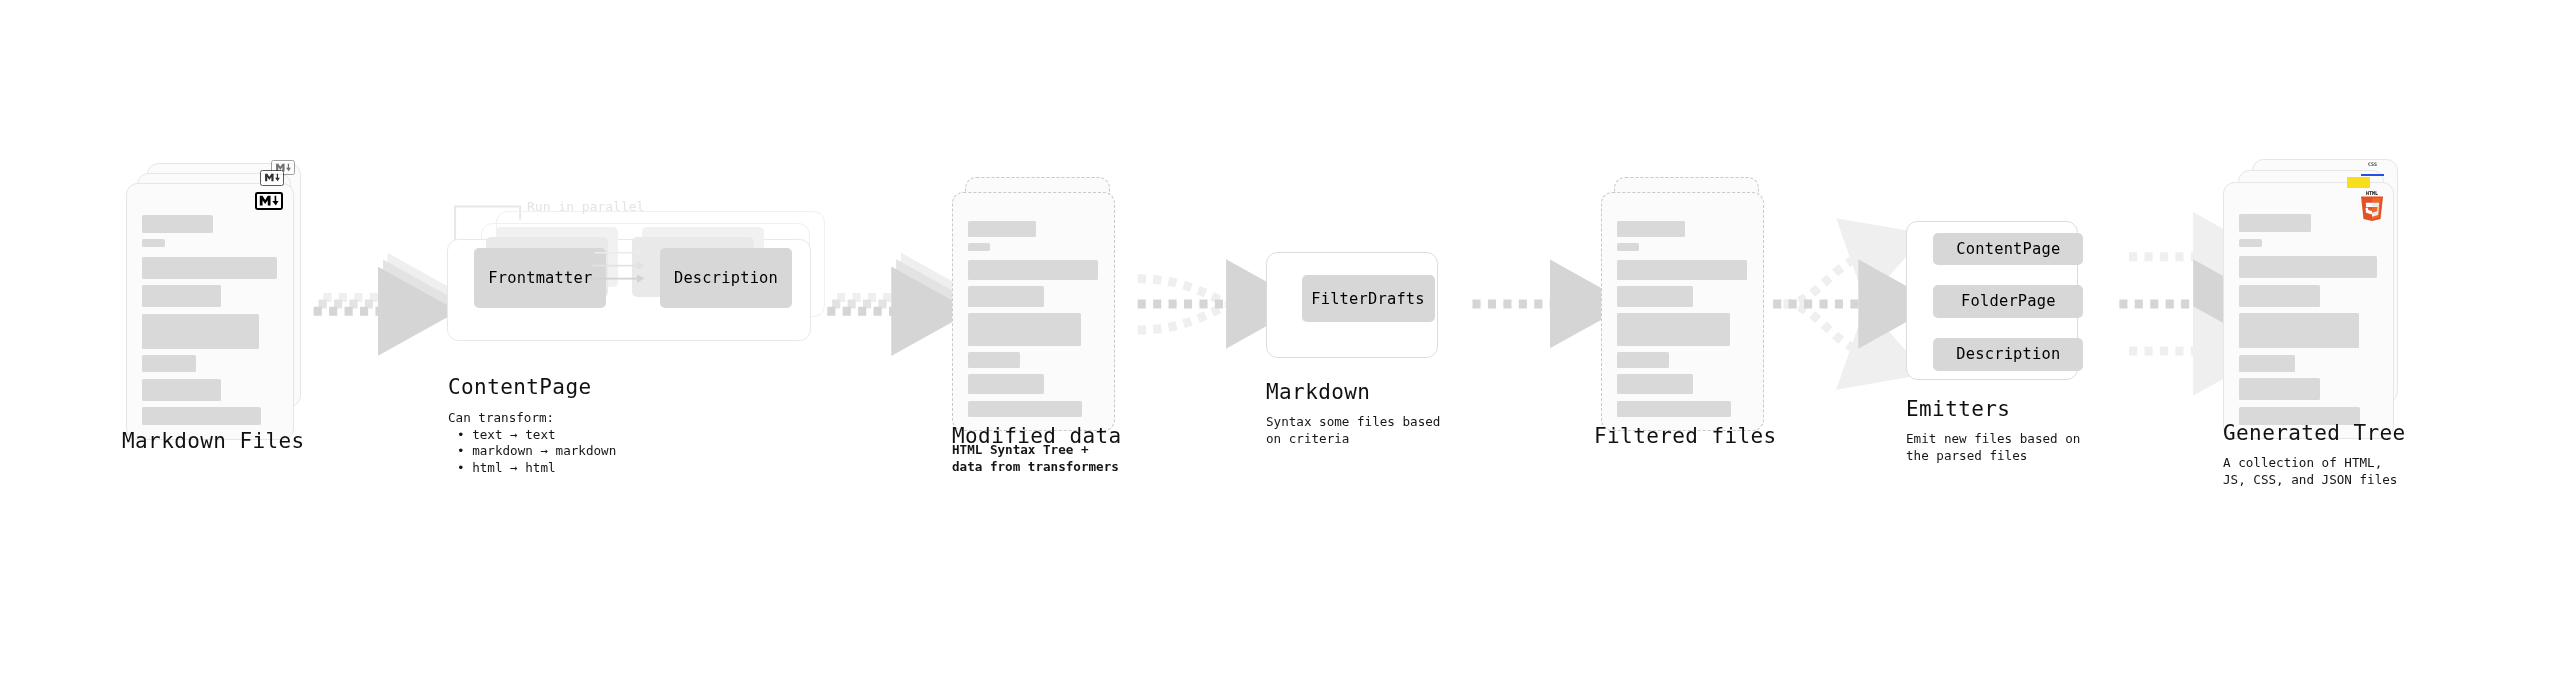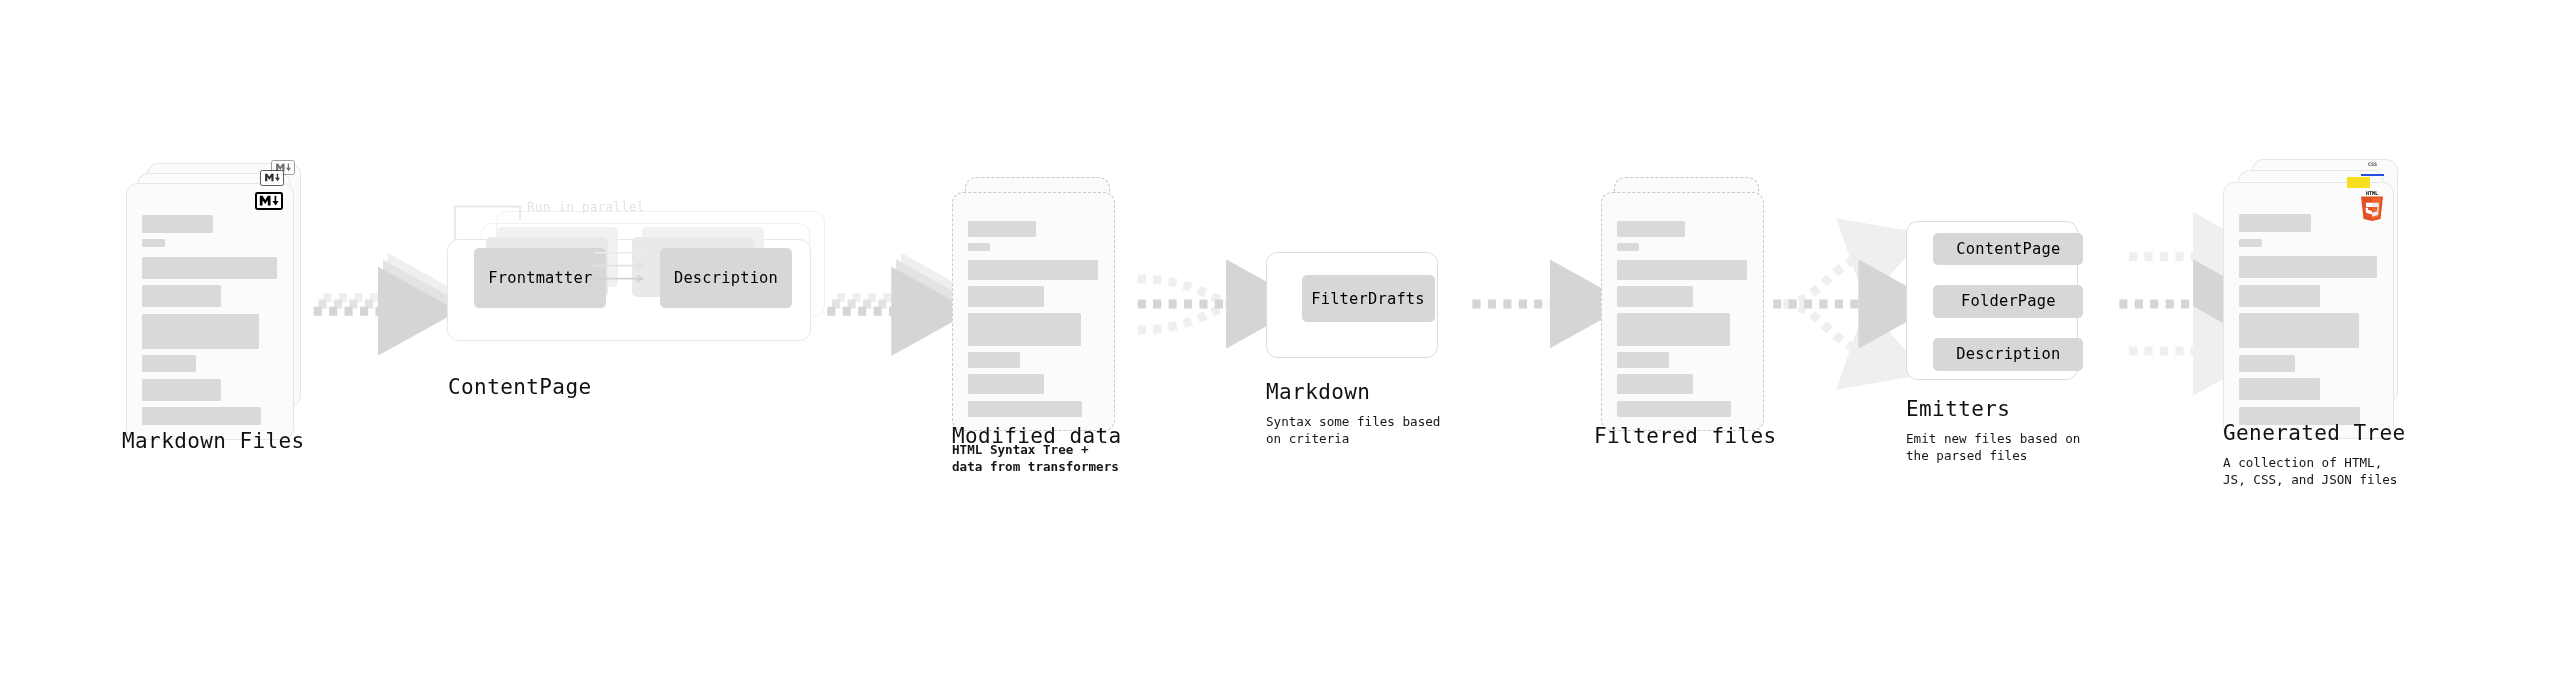--- a/index.html
+++ b/index.html
@@ -280,20 +280,26 @@
         </g>
         <g stroke="#d2d2d2" stroke-width="2" fill="none">
           <line x1="0" y1="44" x2="58" y2="44"></line>
             <path d="M58,39 L67,44 L58,49 Z" fill="#d2d2d2" stroke="none"></path>
         </g>
       </svg>
     </div>
   </div>
   <div class="parallel-label" style="left:527px; top:199px;">Run in parallel</div>
   <div class="title" style="left:448px; top:375px;">ContentPage</div>
+  <div class="bullets" style="left:448px; top:410px;">
+    <div class="bl">Can transform:</div>
+    <div class="bl indent">• text → text</div>
+    <div class="bl indent">• markdown → markdown</div>
+    <div class="bl indent">• html → html</div>
+  </div>
 
   <div class="node" style="left:952px; top:177px;">
     <div class="doc-stack" style="width:175px; height:260px;">
       <div class="doc-card dashed" style="left:13px; top:0px; width:145px; height:236px;"></div>
       <div class="doc-card dashed" style="left:0px; top:14.6px; width:163px; height:239px;">
         <div class="doc-lines" style="top:28px;">
           <div class="doc-line" style="width:52%; height:16.3px;"></div>
           <div class="doc-line" style="width:17%; height:7.3px; margin-bottom:9px;"></div>
           <div class="doc-line" style="width:99%; height:20.3px;"></div>
           <div class="doc-line" style="width:58%; height:20.3px;"></div>

